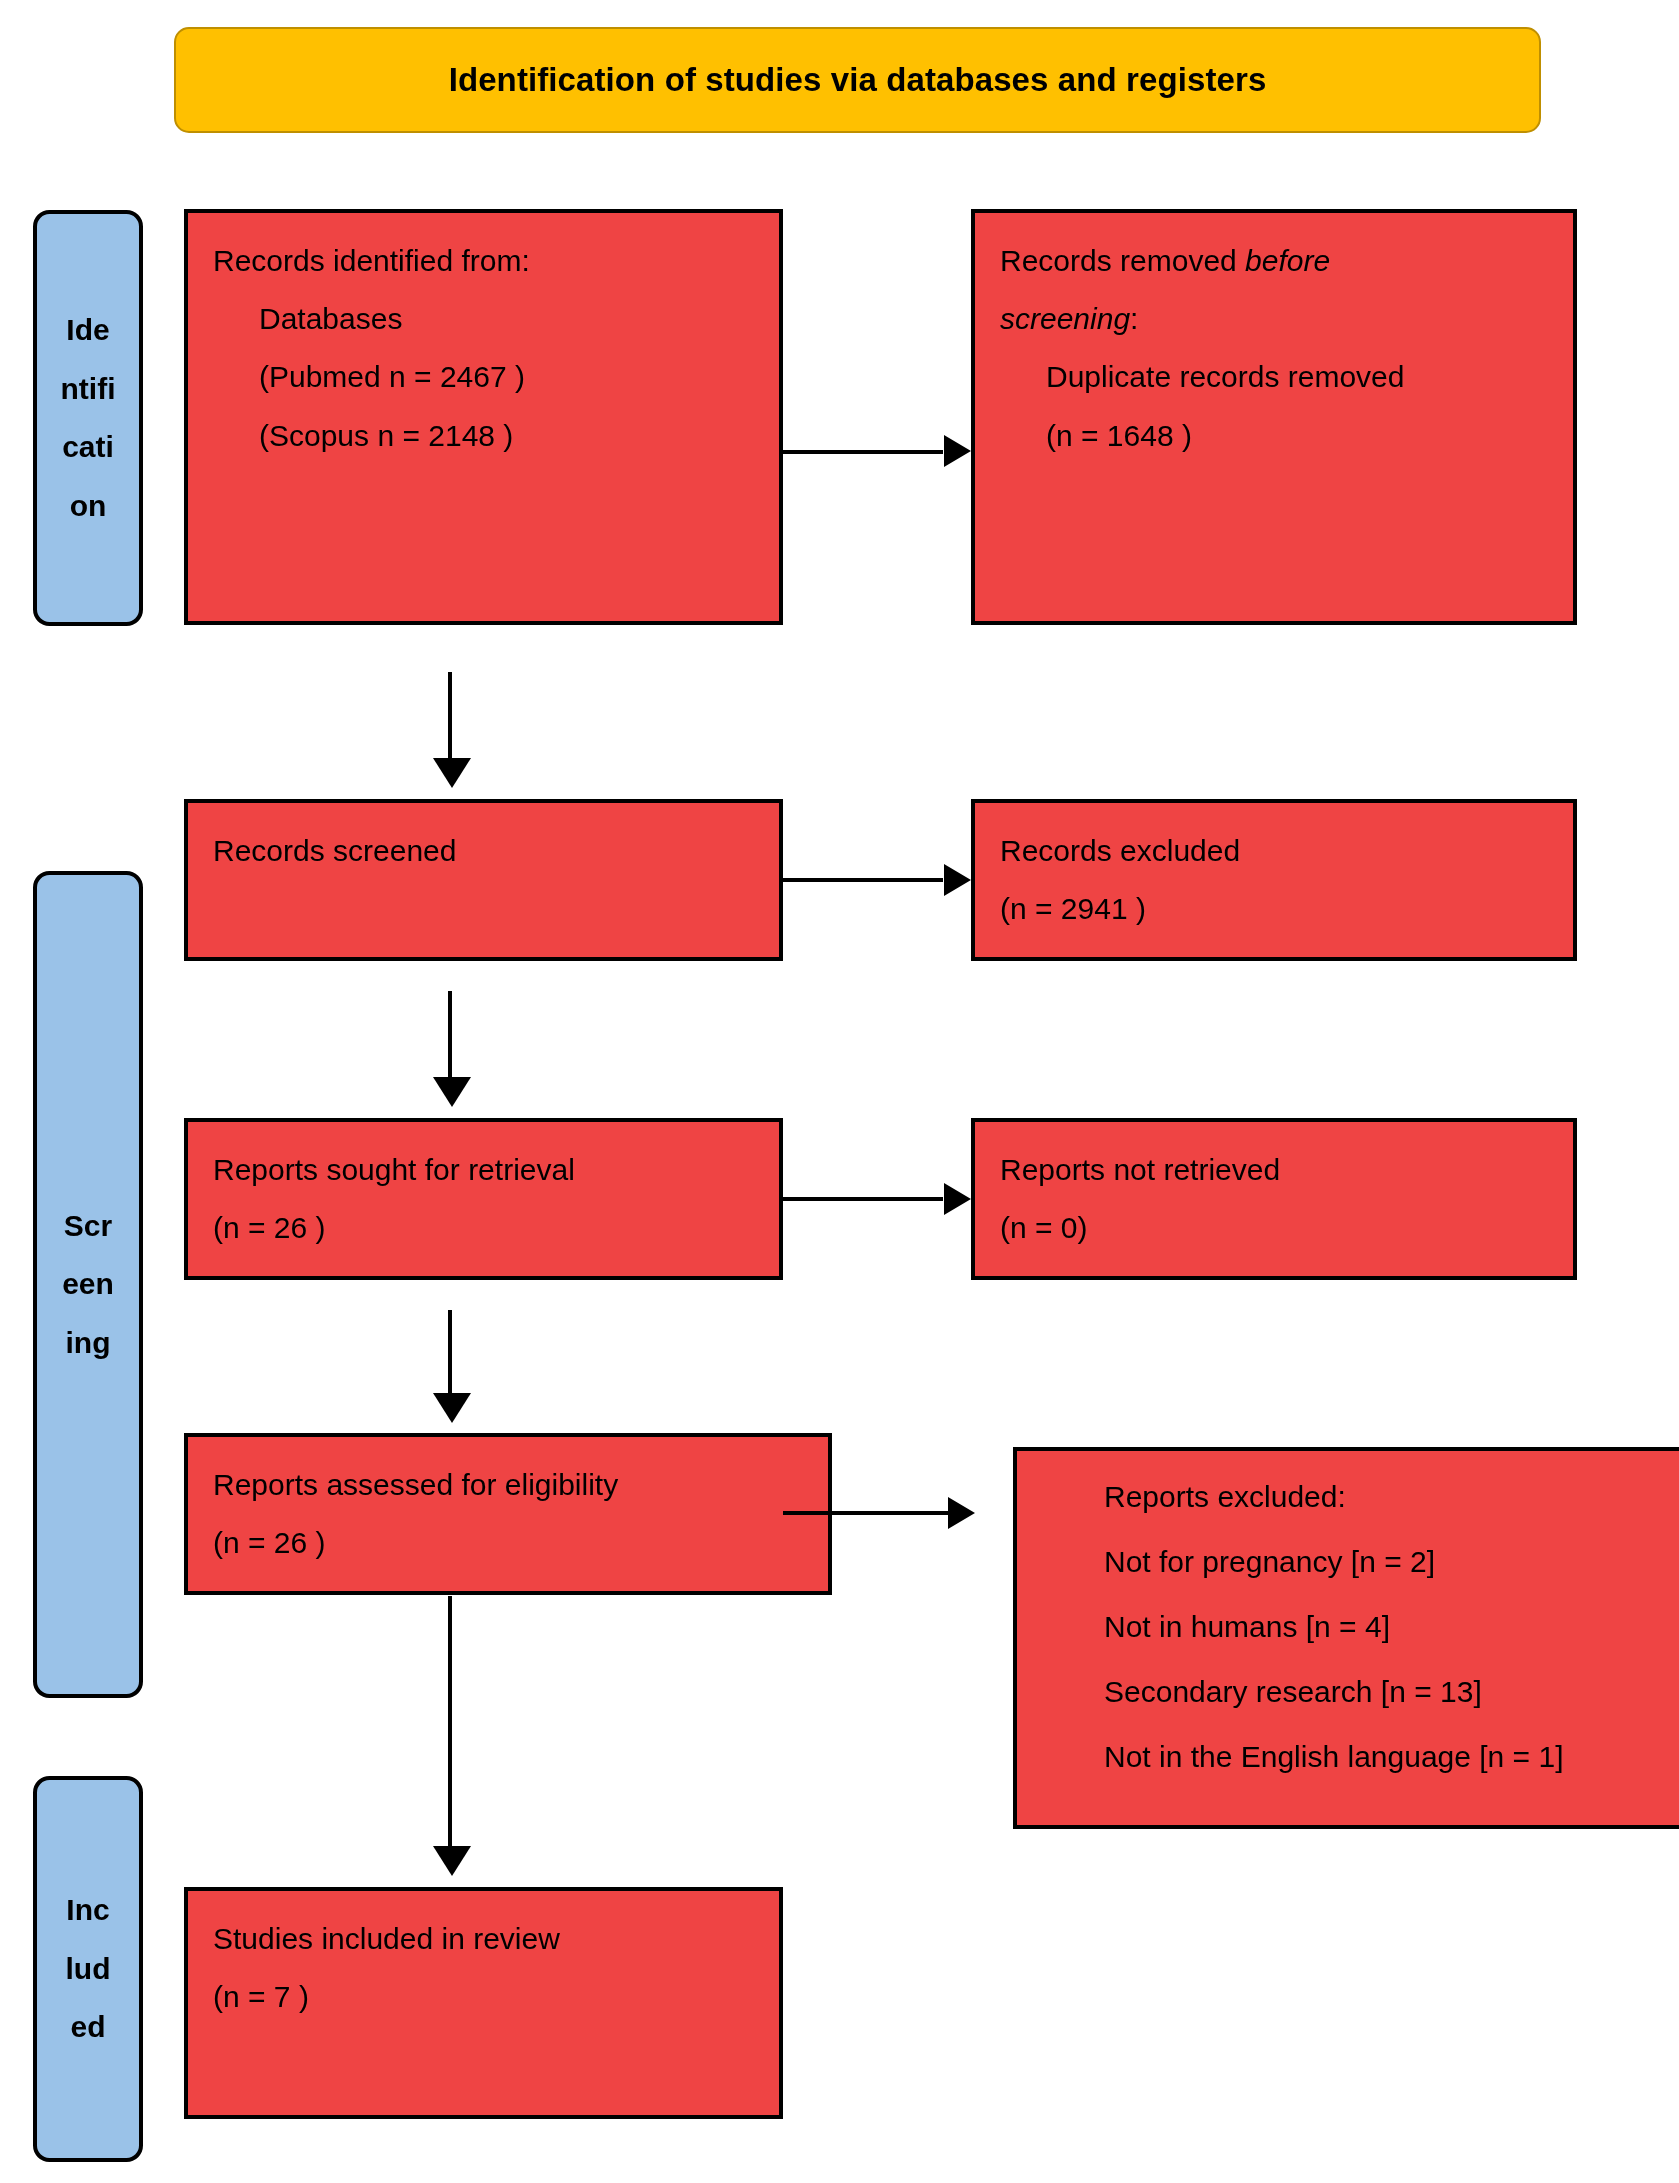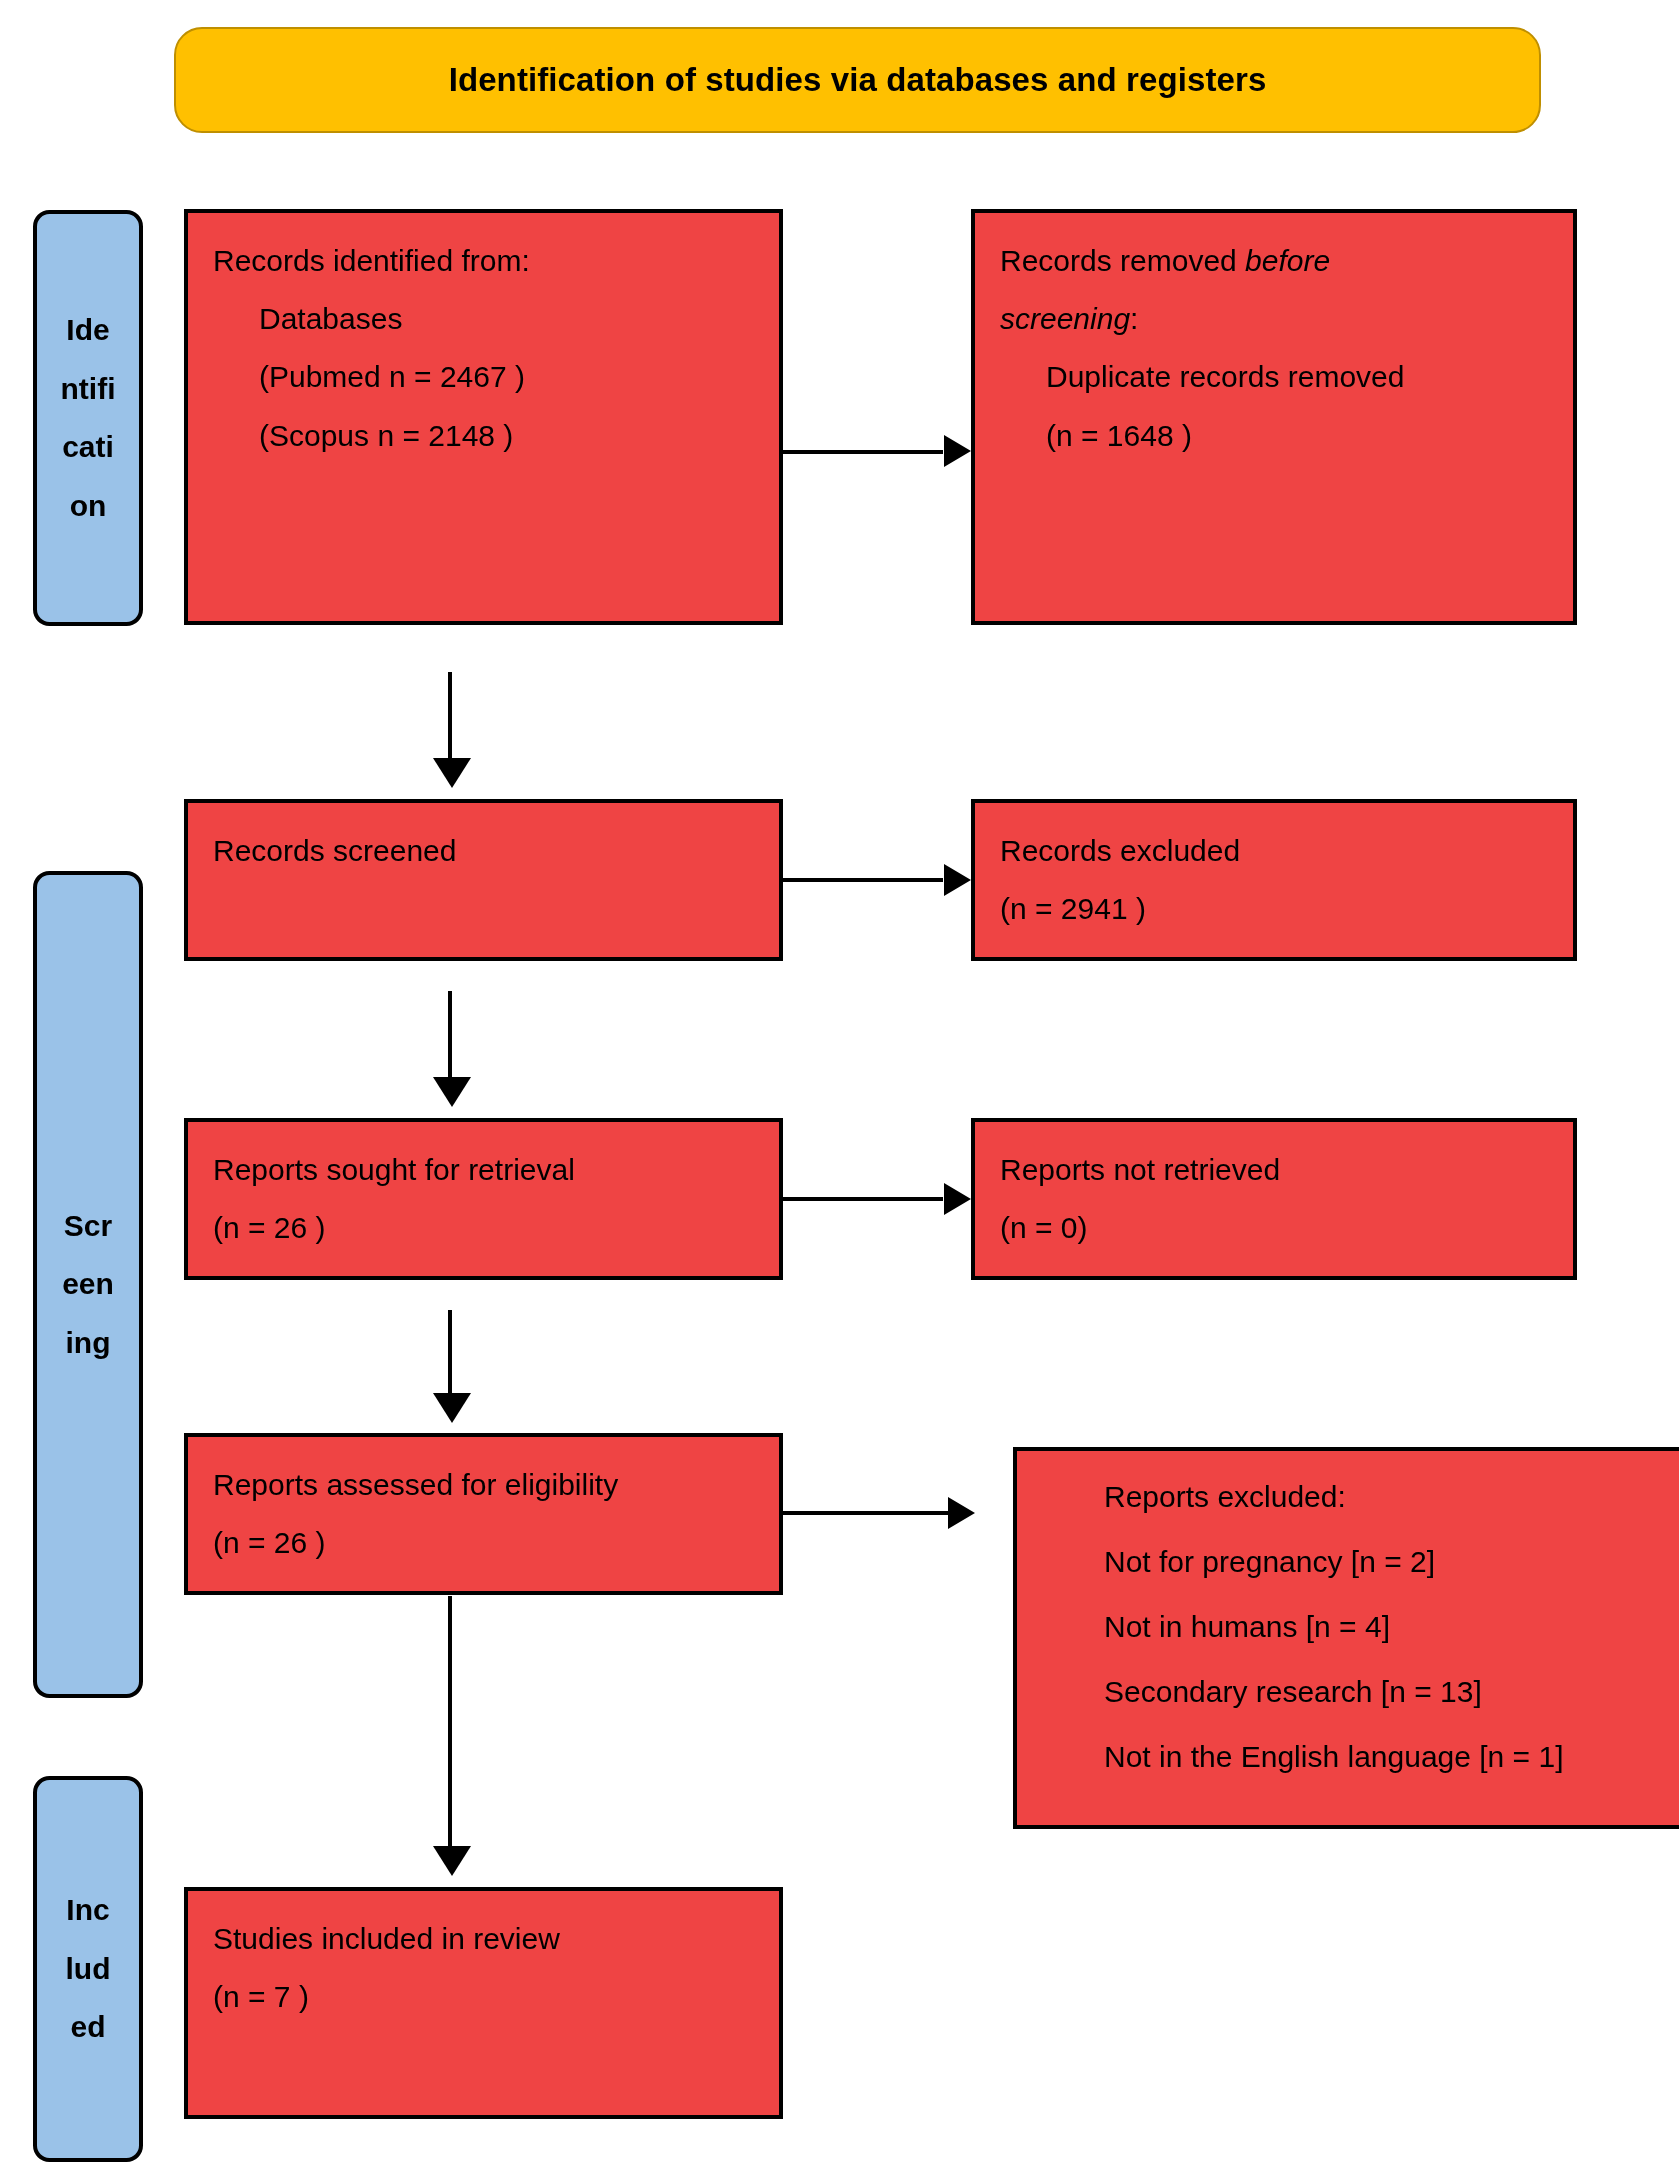--- a/index.html
+++ b/index.html
@@ -18,21 +18,21 @@
 
   
   .banner {
     position: absolute;
     left: 174px;
     top: 26.6px;
     width: 1367px;
     height: 106px;
     background: #FFC000;
     border: 2.9px solid #BF8F00;
-    border-radius: 28px;
+    border-radius: 15px;
     box-sizing: border-box;
     display: flex;
     align-items: center;
     justify-content: center;
   }
   .banner-text {
     font-size: 33px;
     font-weight: bold;
     color: #000000;
     letter-spacing: 0.1px;
@@ -85,21 +85,21 @@
   
   #box-identified  { left: 184px;  top: 209px;  width: 599px; height: 416px; }
   #box-removed     { left: 971px; top: 209px;  width: 606px; height: 416px; }
   
   #box-screened    { left: 184px;  top: 799px; width: 599px; height: 162px; }
   #box-excluded-n  { left: 971px; top: 799px; width: 606px; height: 162px; }
   
   #box-sought      { left: 184px;  top: 1118px; width: 599px; height: 162px; }
   #box-notretr     { left: 971px; top: 1118px; width: 606px; height: 162px; }
   
-  #box-eligibility { left: 184px;  top: 1433px; width: 599px; height: 162px; }
+  #box-eligibility { left: 184px;  top: 1433px; width: 648px; height: 162px; }
   #box-repexcluded { left: 1013px; top: 1411px; width: 696px; height: 382px; padding-left: 87px; margin-top: 36px; }
   #box-repexcluded p { line-height: 1.40; }
   #box-repexcluded p + p { margin-top: 23px; }
   
   #box-included    { left: 184px;  top: 1887px; width: 599px; height: 232px; }
 
   
   .h-line {
     position: absolute;
     height: 3.9px;

